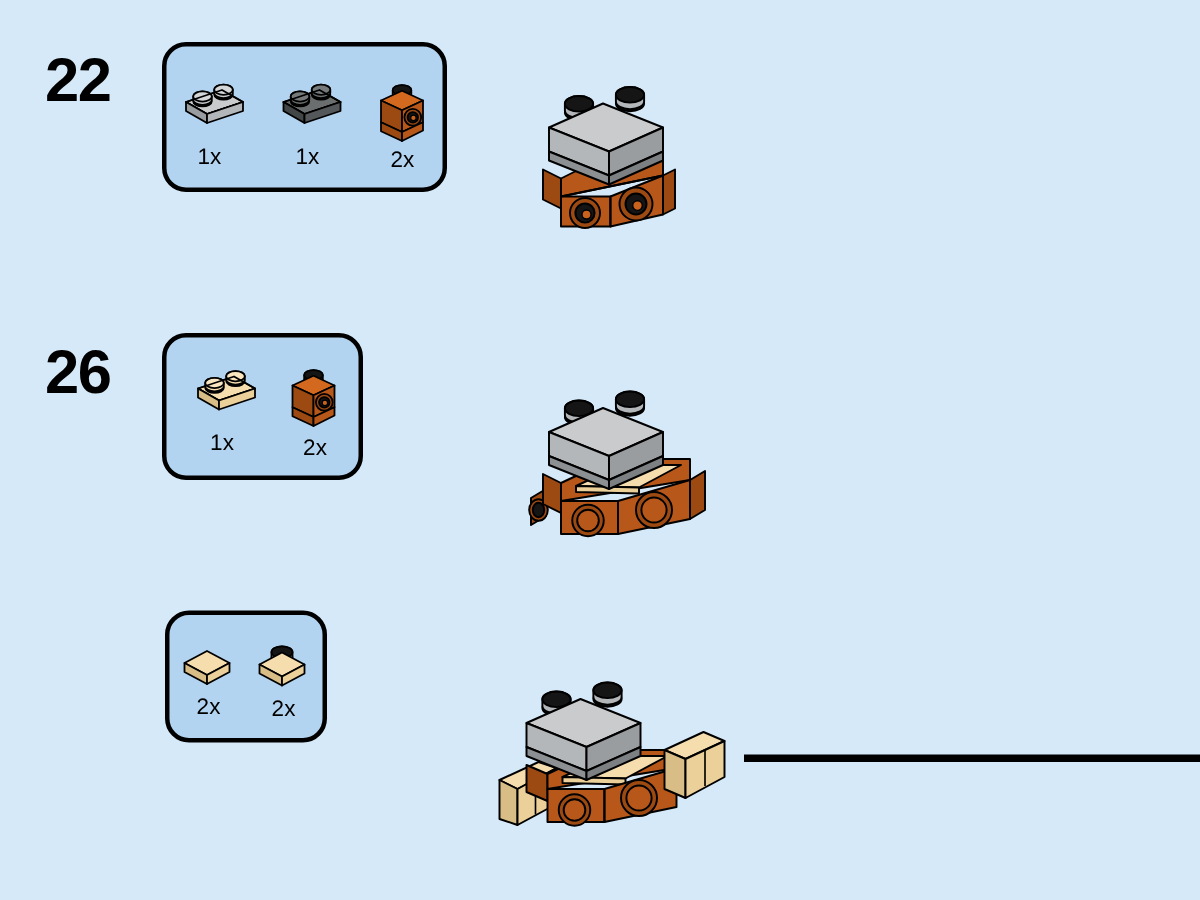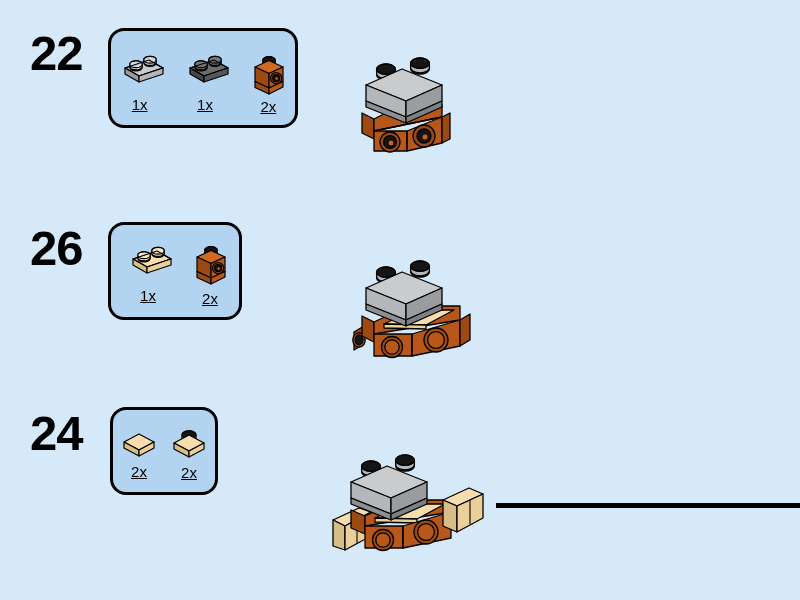--- a/index.html
+++ b/index.html
@@ -18,21 +18,21 @@
     width: 800px;
     height: 600px;
     background: #d6e9f8;
   }
 
   
   .step-number {
     position: absolute;
     font-family: "Liberation Sans", sans-serif;
     font-weight: bold;
-    font-size: 49px;
+    font-size: 41px;
     line-height: 49px;
     color: #000000;
     letter-spacing: -1px;
     white-space: nowrap;
   }
 
   
   .parts-box {
     position: absolute;
     background: #b3d4f0;
@@ -47,23 +47,21 @@
     width: 100%;
     height: 100%;
     display: flex;
     align-items: center;
     justify-content: center;
   }
   .part-cell {
     position: relative;
     display: flex;
     flex-direction: column;
-    align-items: center;
     justify-content: flex-end;
-    text-decoration: underline;
   }
   .part-art {
     position: relative;
     display: block;
   }
   .part-qty {
     font-family: "Liberation Sans", sans-serif;
     font-size: 15px;
     font-weight: normal;
     color: #000000;
@@ -296,21 +294,20 @@
         <ellipse cx="70" cy="8.2" rx="9.4" ry="5.2" fill="#151515"></ellipse>
         <polygon points="16,30 52,14 92,30 56,46" fill="#c9cbcd"></polygon>
         <polygon points="16,30 56,46 56,62 16,46" fill="#b4b7ba"></polygon>
         <polygon points="56,46 92,30 92,46 56,62" fill="#9a9da0"></polygon>
         <polygon points="16,46 56,62 56,68 16,52" fill="#8d9093"></polygon>
         <polygon points="56,62 92,46 92,52 56,68" fill="#7d8083"></polygon>
       </g>
     </svg>
   </div>
 
-  <div class="step-number" style="left:30px; top:409px;">24</div>
 
   <div class="parts-box" style="left:110px; top:407px; width:108px; height:88px;">
     <div class="parts-row" style="gap:4px; padding-top:2px;">
 
       <div class="part-cell" style="width:46px;">
         <span class="part-art">
           <svg width="44" height="36" viewBox="0 0 44 36">
             <g stroke="#000" stroke-width="1.2" stroke-linejoin="round">
 
               <polygon points="7,15 22,7 37,15 22,23" fill="#f5ddae"></polygon>

